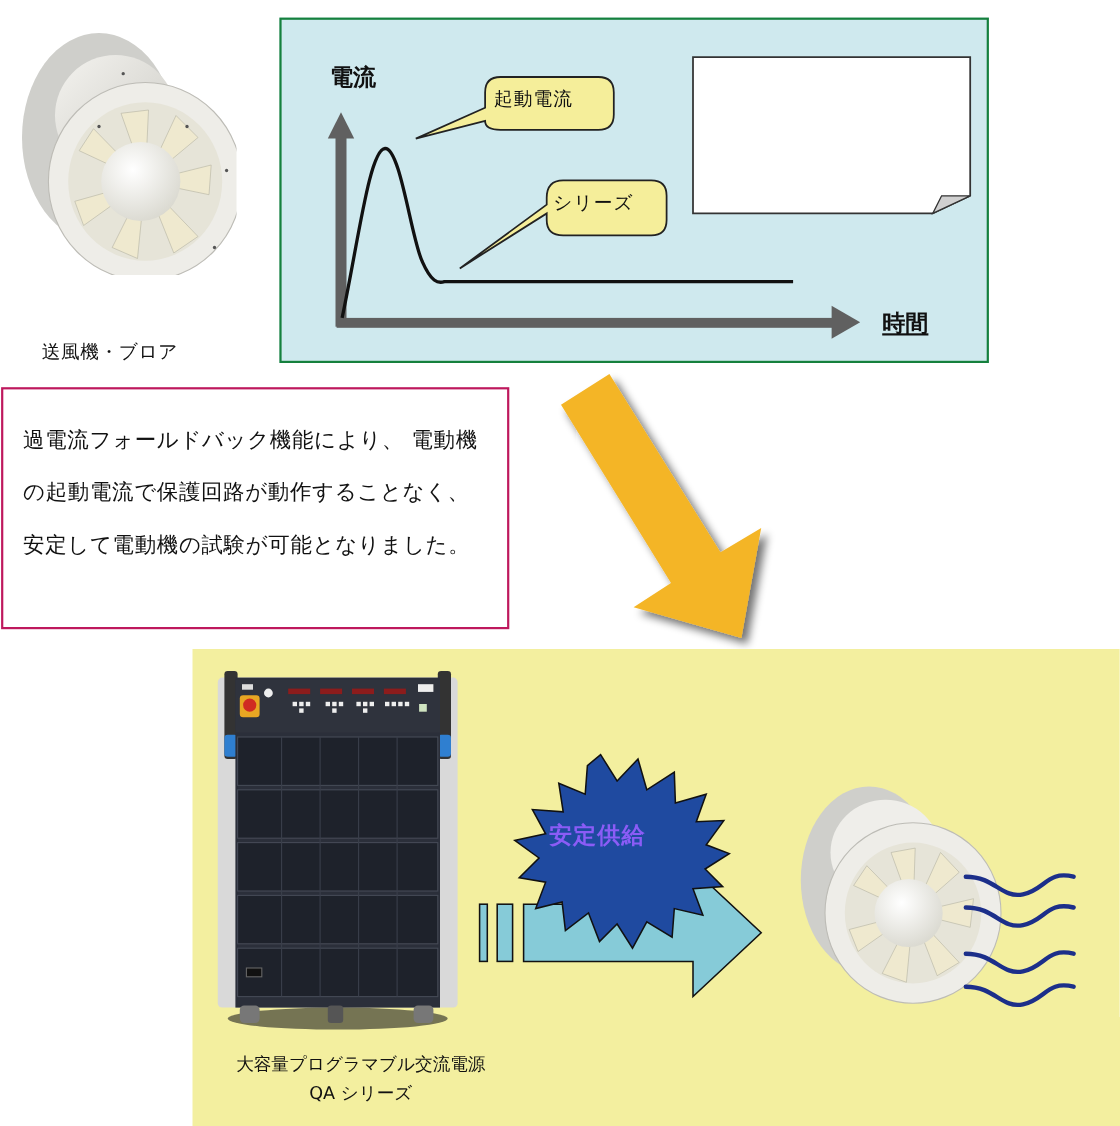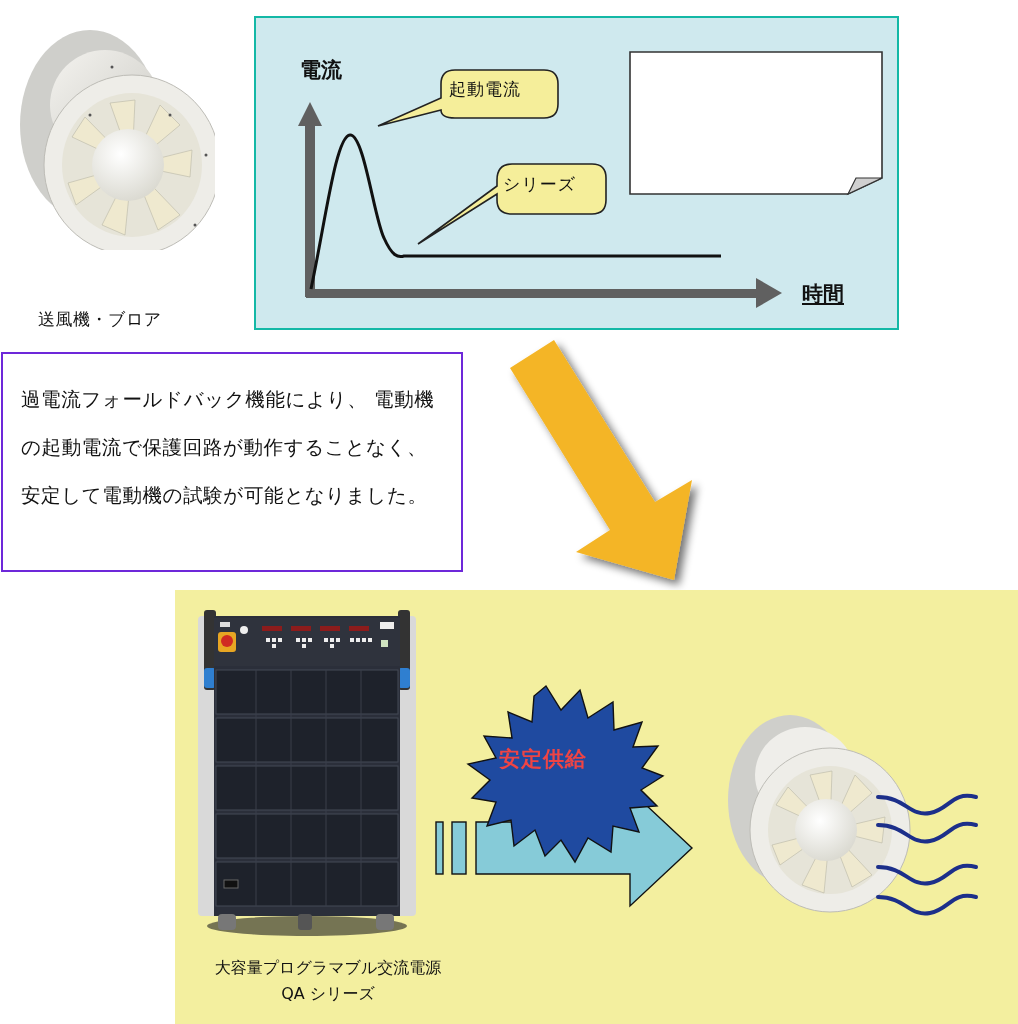--- a/index.html
+++ b/index.html
@@ -11,40 +11,40 @@
   }
   .abs { position: absolute; }
 
   
   #fan-top { left: 10px; top: 25px; width: 205px; height: 225px; }
   #fan-top-caption { left: 38px; top: 296px; font-size: 17px; letter-spacing: 0.5px; margin-top: 12px; }
 
   
   #chart-panel {
     left: 254px; top: 16px; width: 645px; height: 314px;
-    background: #cfe9ee; border: 2px solid #14b8a6; box-sizing: border-box;
+    background: #cfe9ee; border: 2px solid #15803d; box-sizing: border-box;
   }
   #chart-svg { left: 0; top: 0; width: 645px; height: 314px; }
   .axis-label { font-weight: bold; font-size: 21px; position: absolute; }
   #ylabel { left: 44px; top: 38px; }
   #xlabel { left: 546px; top: 262px; text-decoration: underline; }
 
   .bubble-text { position: absolute; font-size: 17px; letter-spacing: 1px; }
   #bubble1-text { left: 193px; top: 60px; }
   #bubble2-text { left: 247px; top: 155px; }
 
   #note-text {
     position: absolute; left: 382px; top: 46px; width: 240px;
     font-size: 15.5px; line-height: 27px; letter-spacing: 0.8px;
   }
 
   
   #desc-box {
     left: 1px; top: 352px; width: 462px; height: 220px;
-    border: 2px solid #6d28d9; box-sizing: border-box; background: #fff;
+    border: 2px solid #be185d; box-sizing: border-box; background: #fff;
   }
   #desc-text {
     position: absolute; left: 18px; top: 22px; width: 430px;
     font-size: 19.5px; line-height: 48px; letter-spacing: 0.6px;
   }
 
   
   #big-arrow { left: 480px; top: 330px; width: 230px; height: 260px; }
 
   
@@ -55,21 +55,21 @@
 
   #psu { left: 196px; top: 608px; width: 222px; height: 330px; }
   #psu-caption {
     left: 178px; top: 955px; width: 300px; text-align: center;
     font-size: 16px; line-height: 26px;
   }
 
   #flow-graphic { left: 420px; top: 680px; width: 300px; height: 230px; }
   #burst-text {
     position: absolute; left: 499px; top: 745px;
-    color: #ef4444; font-weight: bold; font-size: 21px; letter-spacing: 1px;
+    color: #8b5cf6; font-weight: bold; font-size: 21px; letter-spacing: 1px;
   }
 
   #fan-bottom { left: 720px; top: 705px; width: 270px; height: 230px; }
 </style>
 </head>
 <body>
 
 <svg class="abs" id="fan-top" viewBox="0 0 205 225">
   <defs>
     <radialGradient id="hubg" cx="40%" cy="35%" r="70%">

